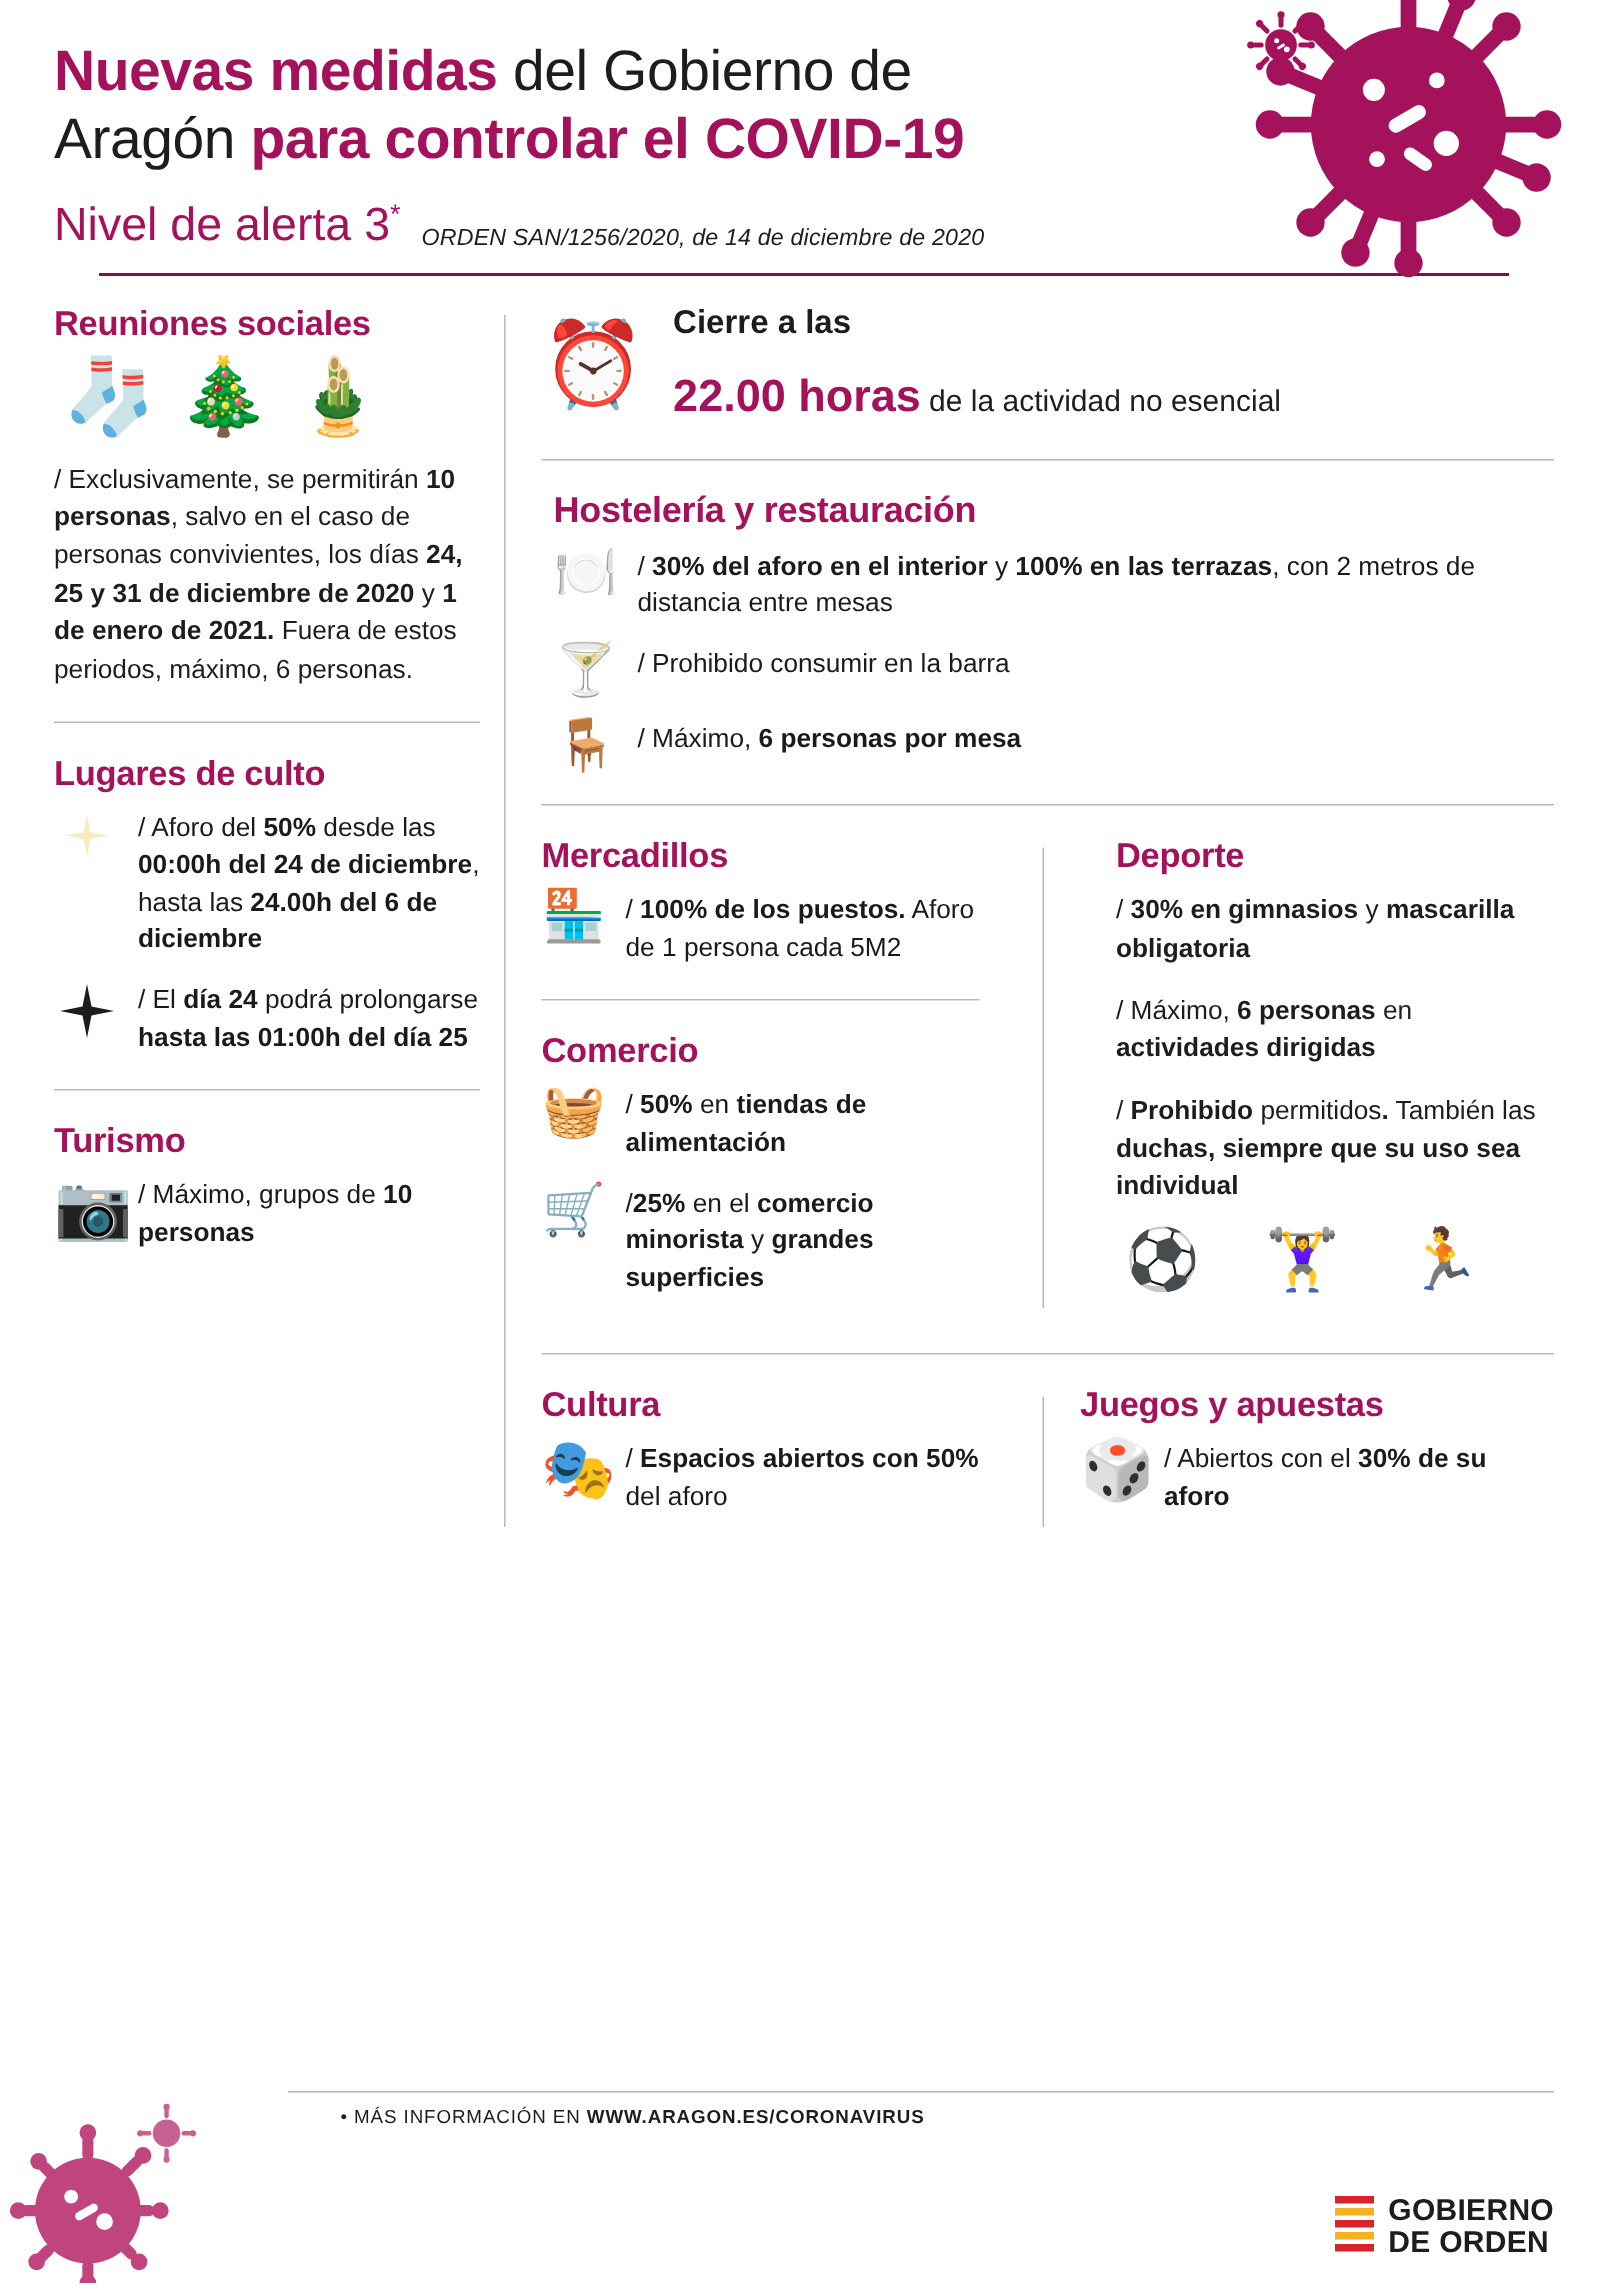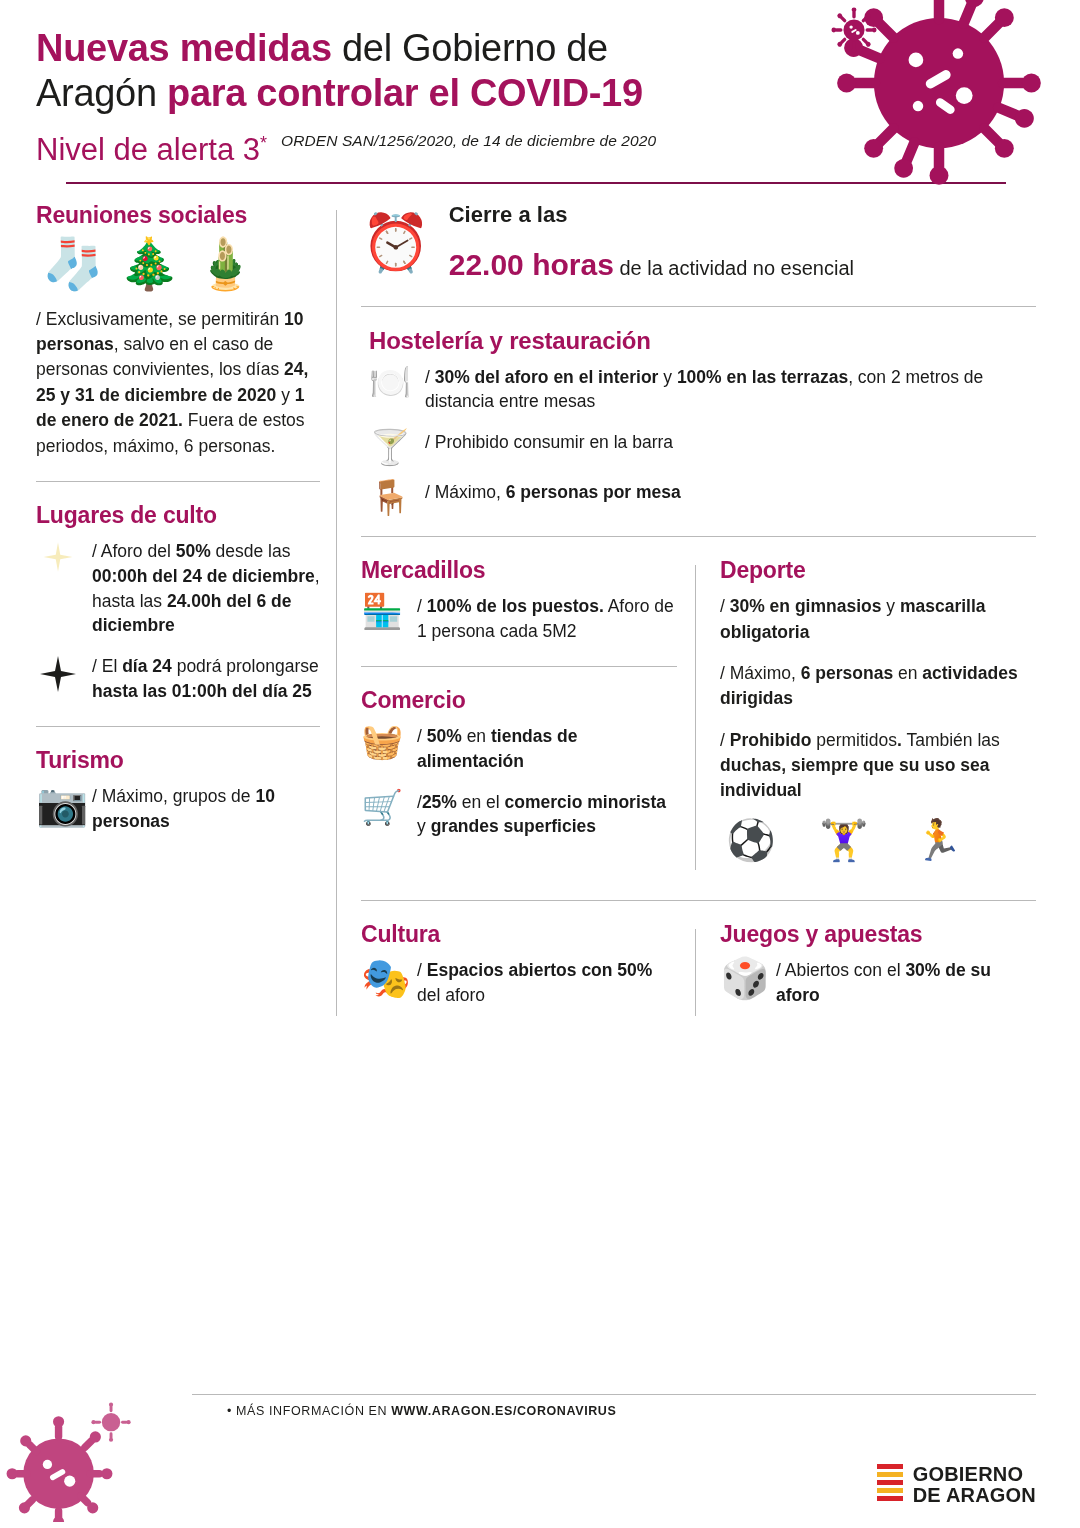--- a/index.html
+++ b/index.html
@@ -42,21 +42,21 @@
     color: var(--dark);
     max-width: 820px;
     letter-spacing: -0.3px;
   }
   .title .hl {
     color: var(--magenta);
     font-weight: 700;
   }
   .subtitle-row {
     display: flex;
-    align-items: flex-start;
+    align-items: flex-end;
     gap: 14px;
     margin-top: 16px;
   }
   .level {
     font-size: 31px;
     color: var(--magenta);
     font-weight: 400;
   }
   .level sup {
     font-size: 18px;
@@ -188,20 +188,21 @@
   }
   .closing-text .l2 .hours {
     color: var(--magenta);
     font-weight: 700;
     font-size: 30px;
   }
 
   .sub-cols {
     display: flex;
     margin-top: 18px;
+    gap: 24px;
   }
   .sub-col {
     flex: 1;
     padding-right: 18px;
     box-sizing: border-box;
   }
   .sub-col.right { padding-left: 24px; padding-right: 0; }
 
   .bottom-cols {
     display: flex;
@@ -559,18 +560,18 @@
     <div class="gov">
       <div class="bars">
         <i></i>
         <i class="y"></i>
         <i></i>
         <i class="y"></i>
         <i></i>
       </div>
       <div class="gtext">
         <div>GOBIERNO</div>
-        <div>DE ARAGON</div>
+        <div>DE ORDEN</div>
       </div>
     </div>
   </div>
 
 </div>
 
 </body></html>

